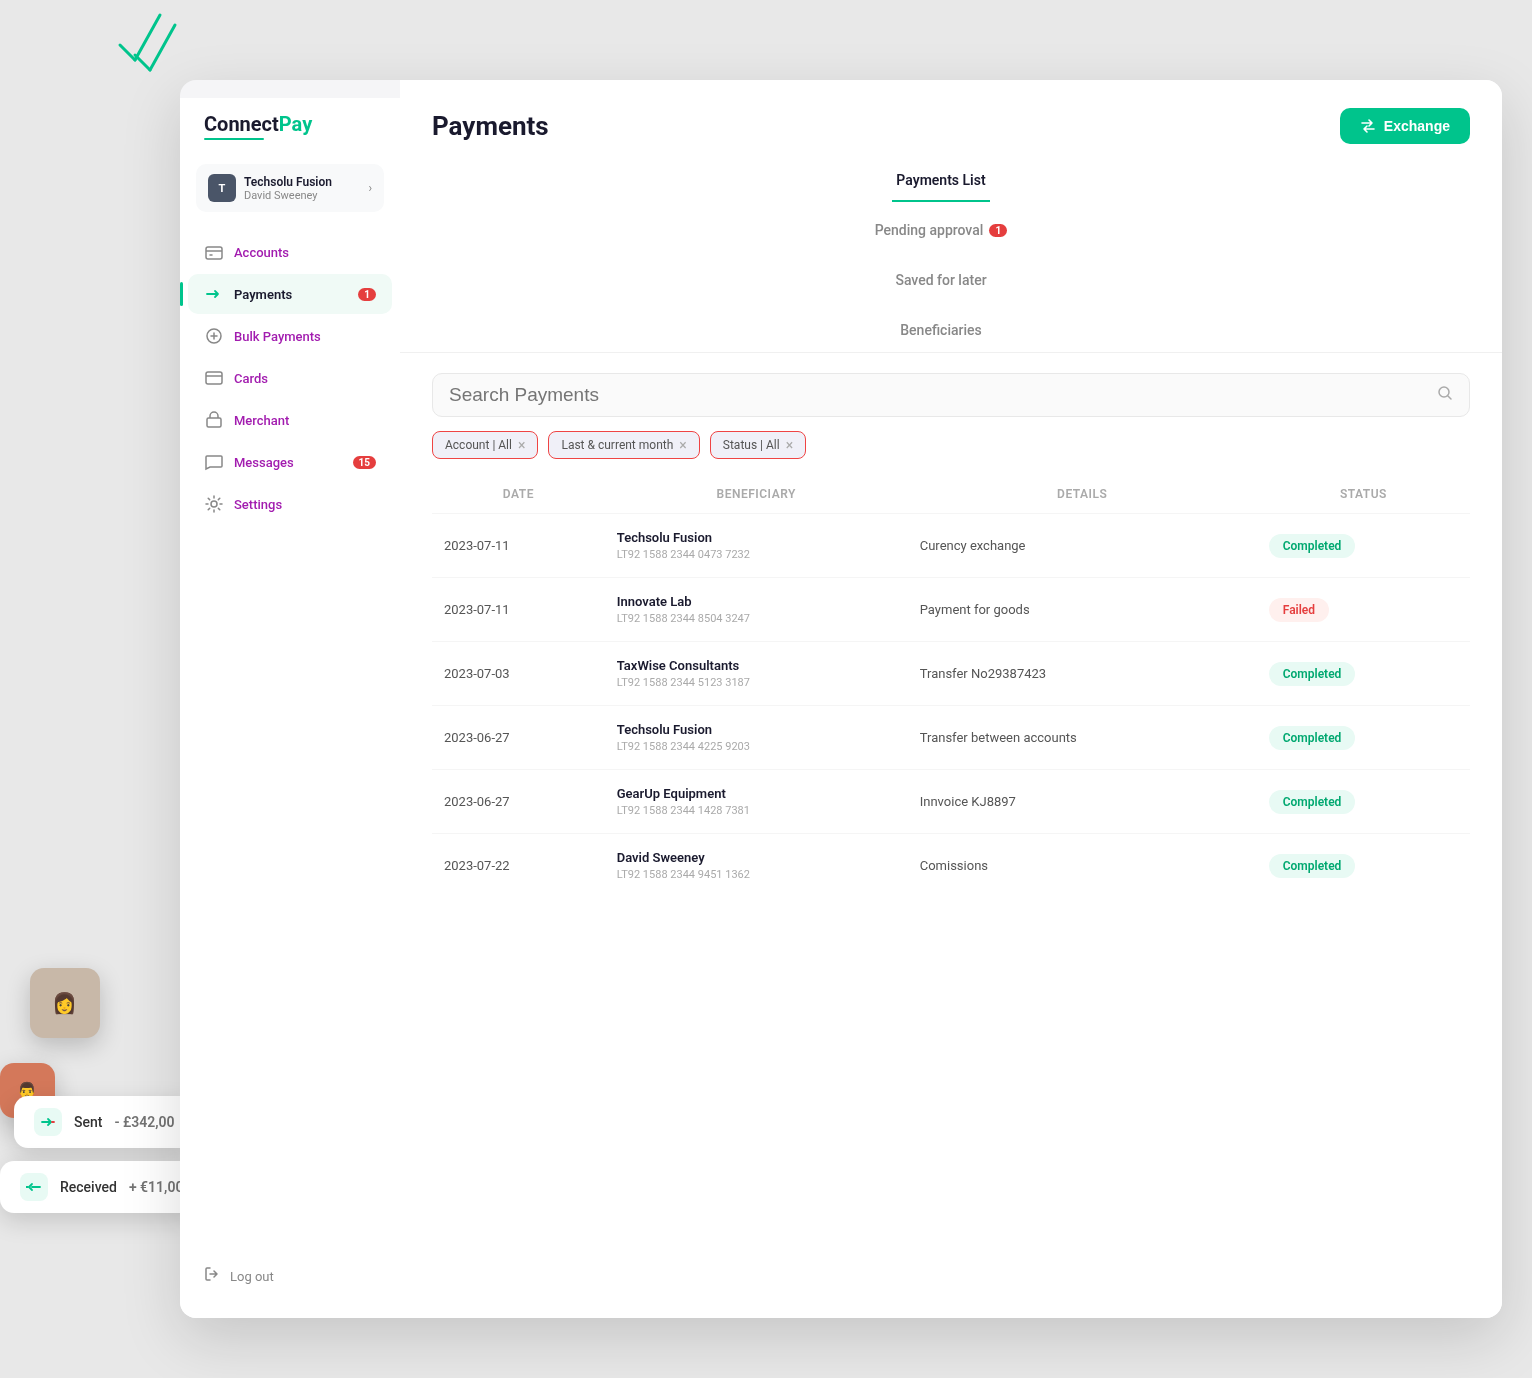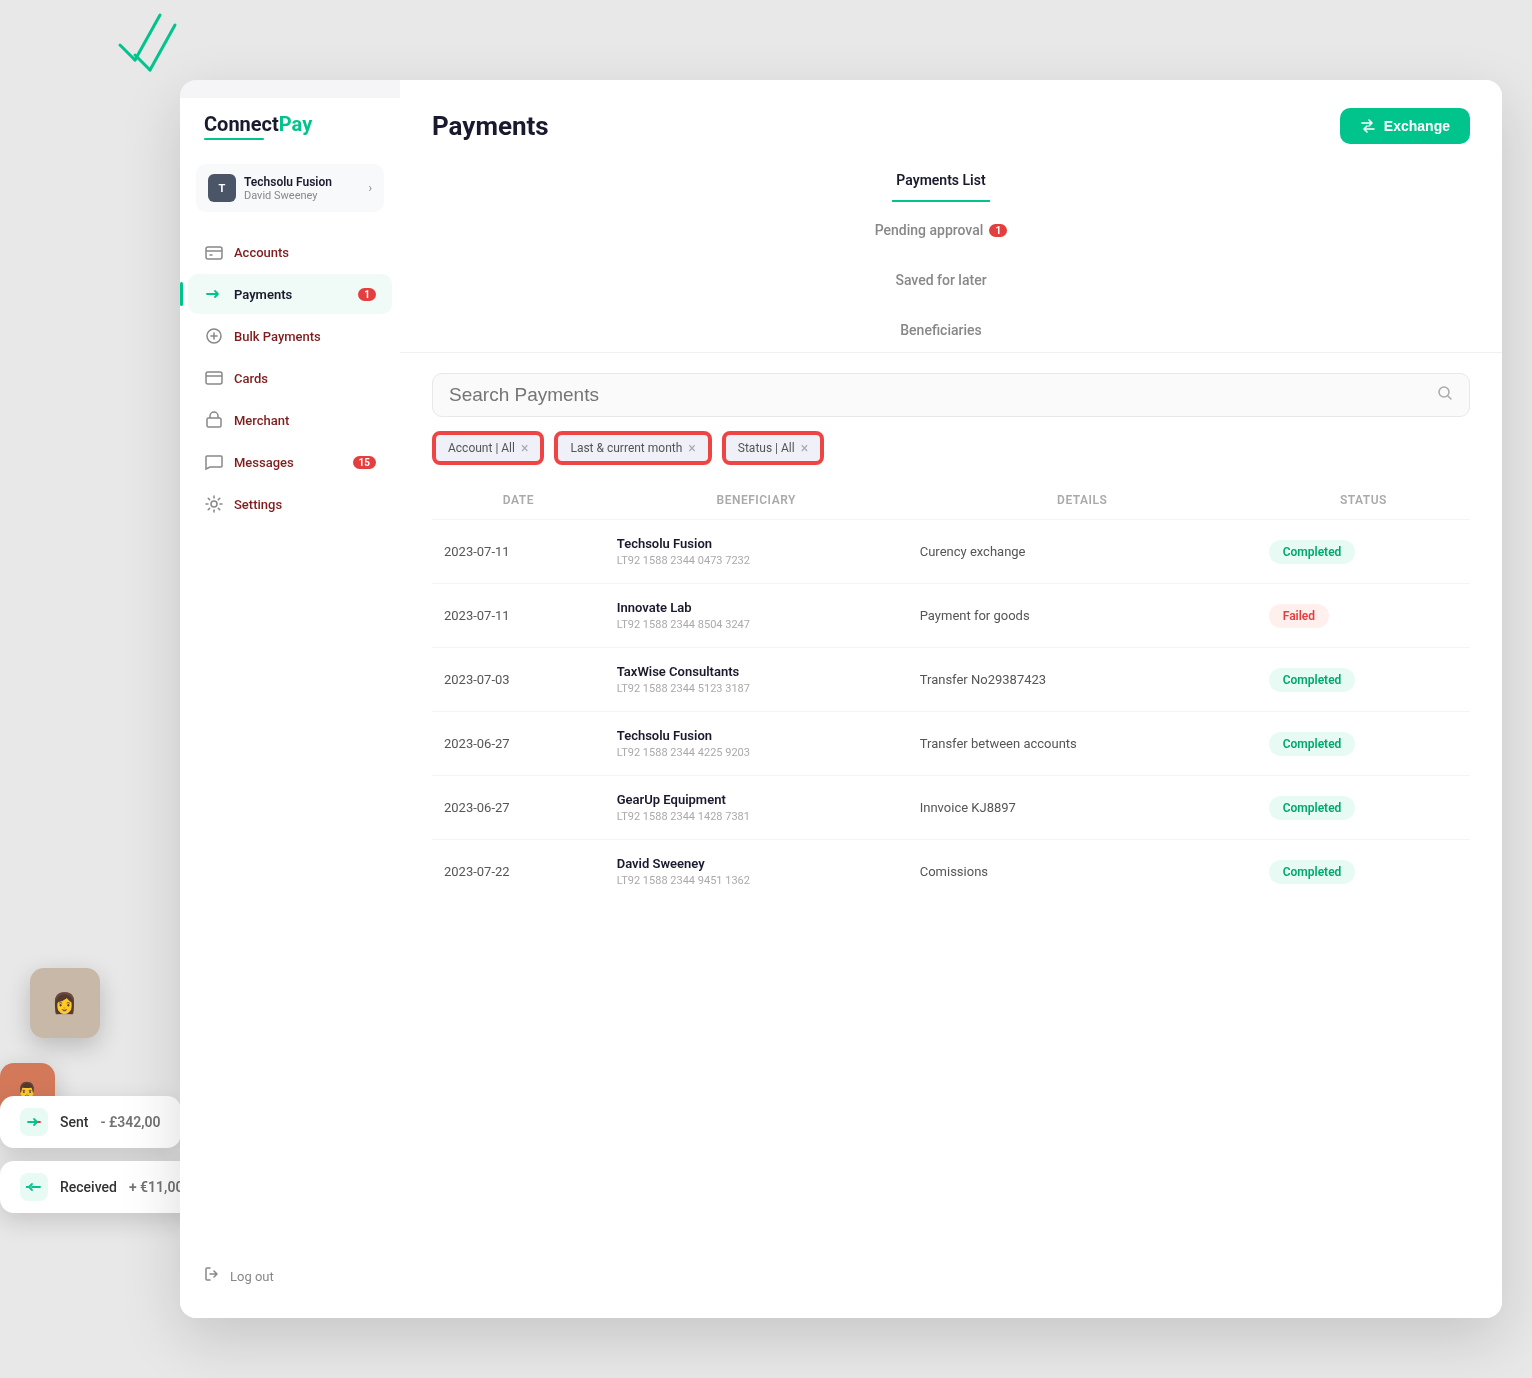--- a/index.html
+++ b/index.html
@@ -140,21 +140,21 @@
       align-items: center;
       justify-content: center;
       flex-shrink: 0;
       color: #888;
     }
     .nav-item.active .nav-icon { color: #00c48c; }
     .nav-label {
       margin-left: 10px;
       font-size: 13px;
       font-weight: 500;
-      color: #7f1d1d;
+      color: #a21caf;
     }
     .nav-item.active .nav-label { color: #1a1a2e; font-weight: 600; }
     .nav-badge {
       margin-left: auto;
       background: #e53e3e;
       color: #fff;
       font-size: 10px;
       font-weight: 700;
       border-radius: 10px;
       padding: 1px 6px;
@@ -200,21 +200,21 @@
       height: 100%;
       display: flex;
       align-items: center;
       justify-content: center;
       font-size: 20px;
     }
 
     .floating-sent {
       position: absolute;
       bottom: 230px;
-      left: 0;
+      left: 14px;
       background: #fff;
       border-radius: 14px;
       padding: 12px 20px;
       box-shadow: 0 8px 24px rgba(0,0,0,0.15);
       display: flex;
       align-items: center;
       gap: 12px;
       font-size: 14px;
     }
     .floating-received {
@@ -343,21 +343,21 @@
     .filter-chips {
       display: flex;
       gap: 10px;
       margin-bottom: 20px;
     }
     .chip {
       display: flex;
       align-items: center;
       gap: 6px;
       background: #f0f0f8;
-      border: 4px solid #ef4444;
+      border: 1px solid #ef4444;
       border-radius: 8px;
       padding: 6px 12px;
       font-size: 12px;
       color: #555;
       cursor: pointer;
     }
     .chip-close {
       font-size: 14px;
       color: #aaa;
       cursor: pointer;

